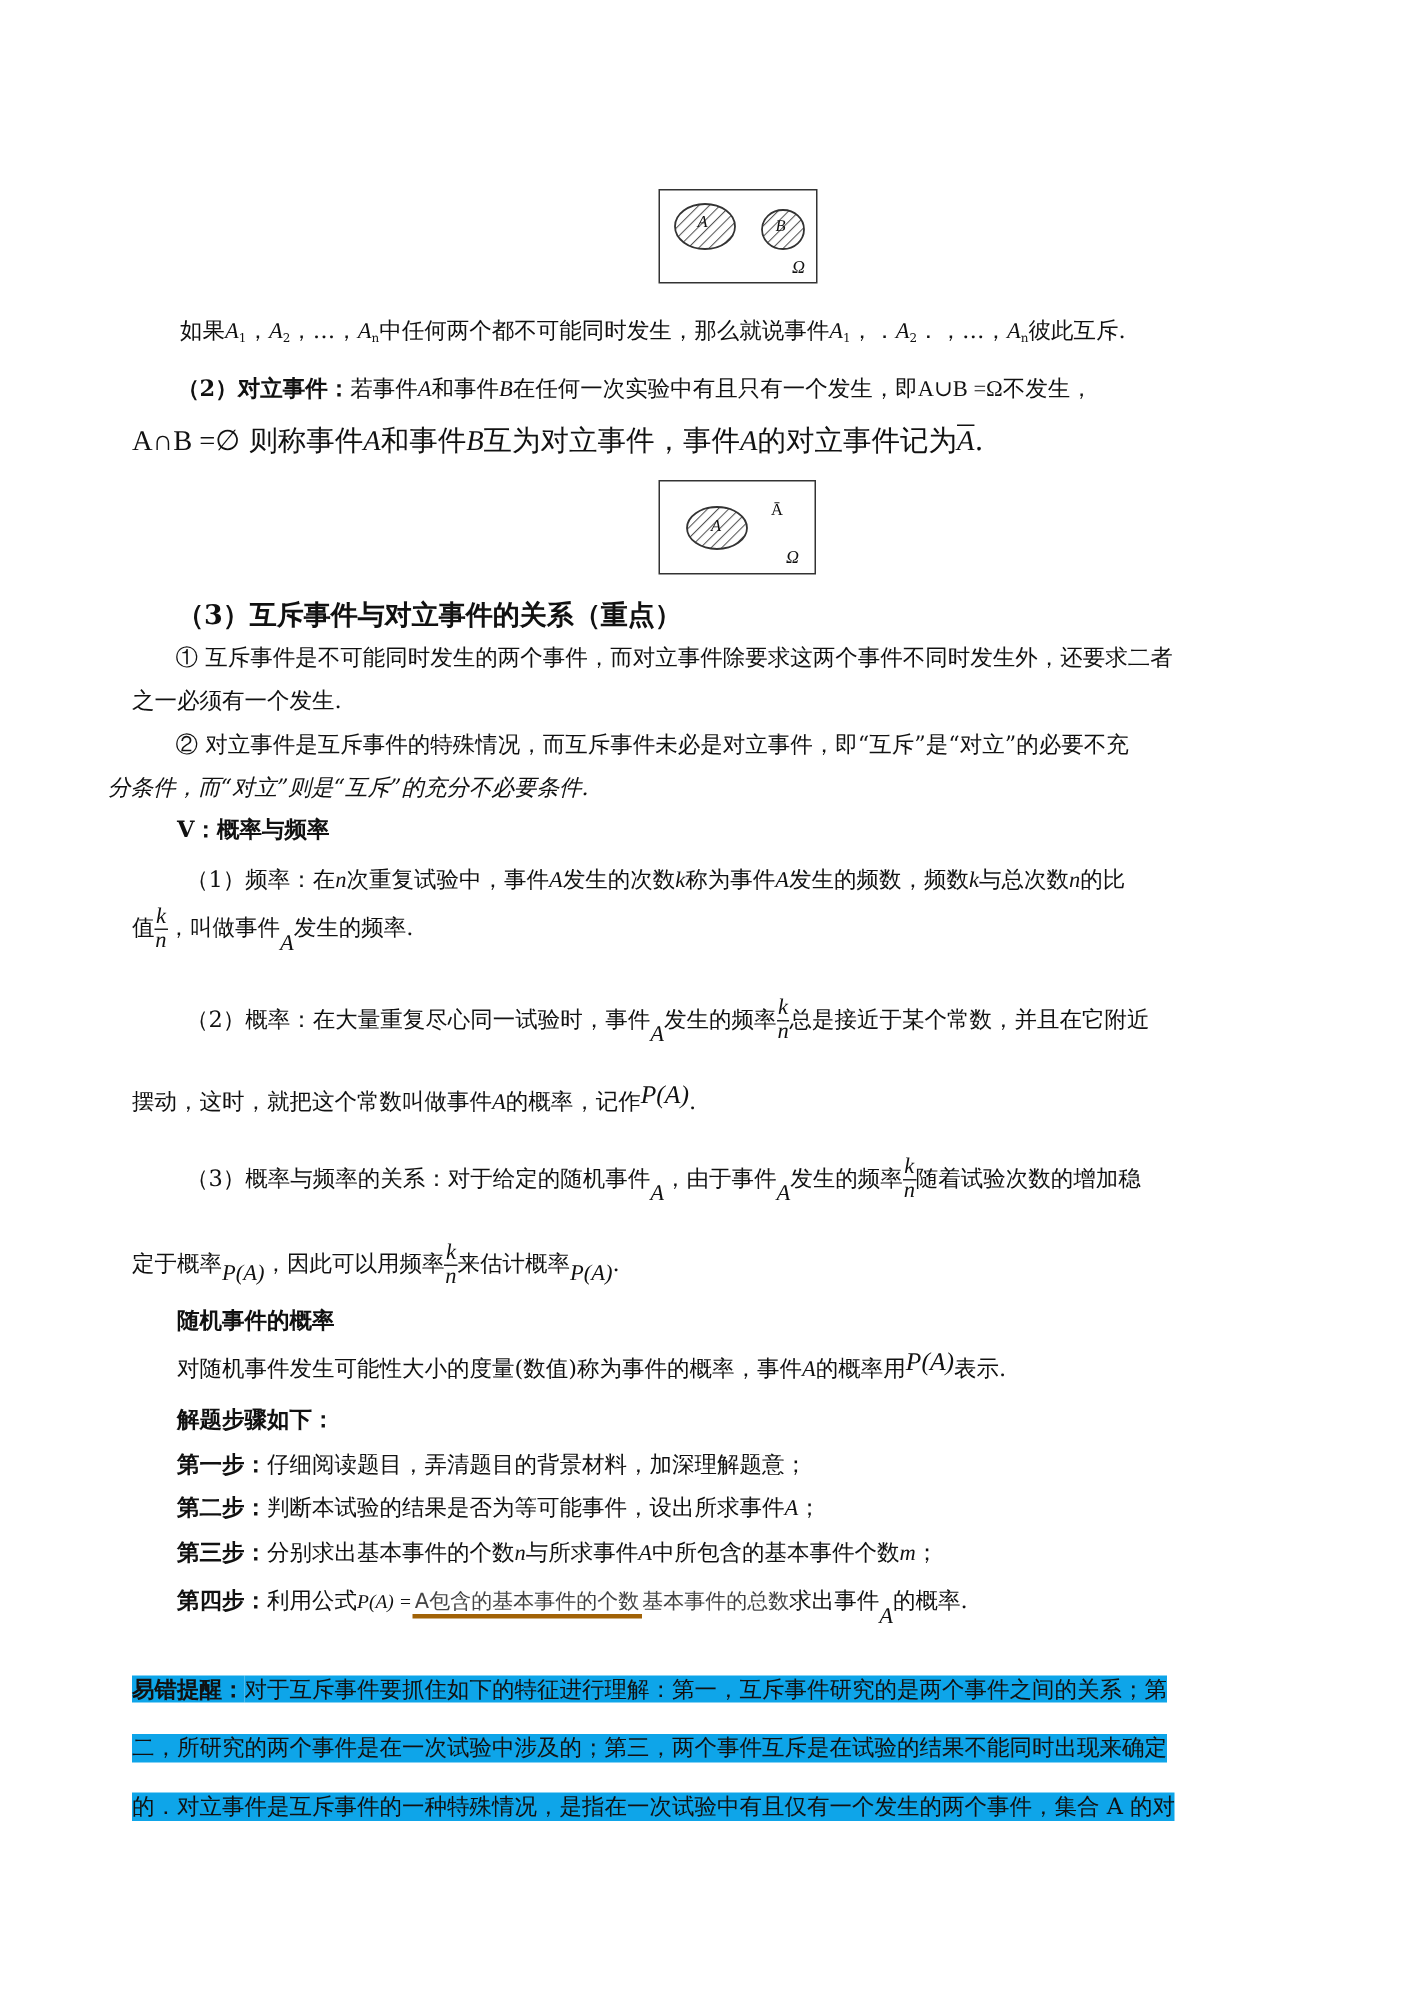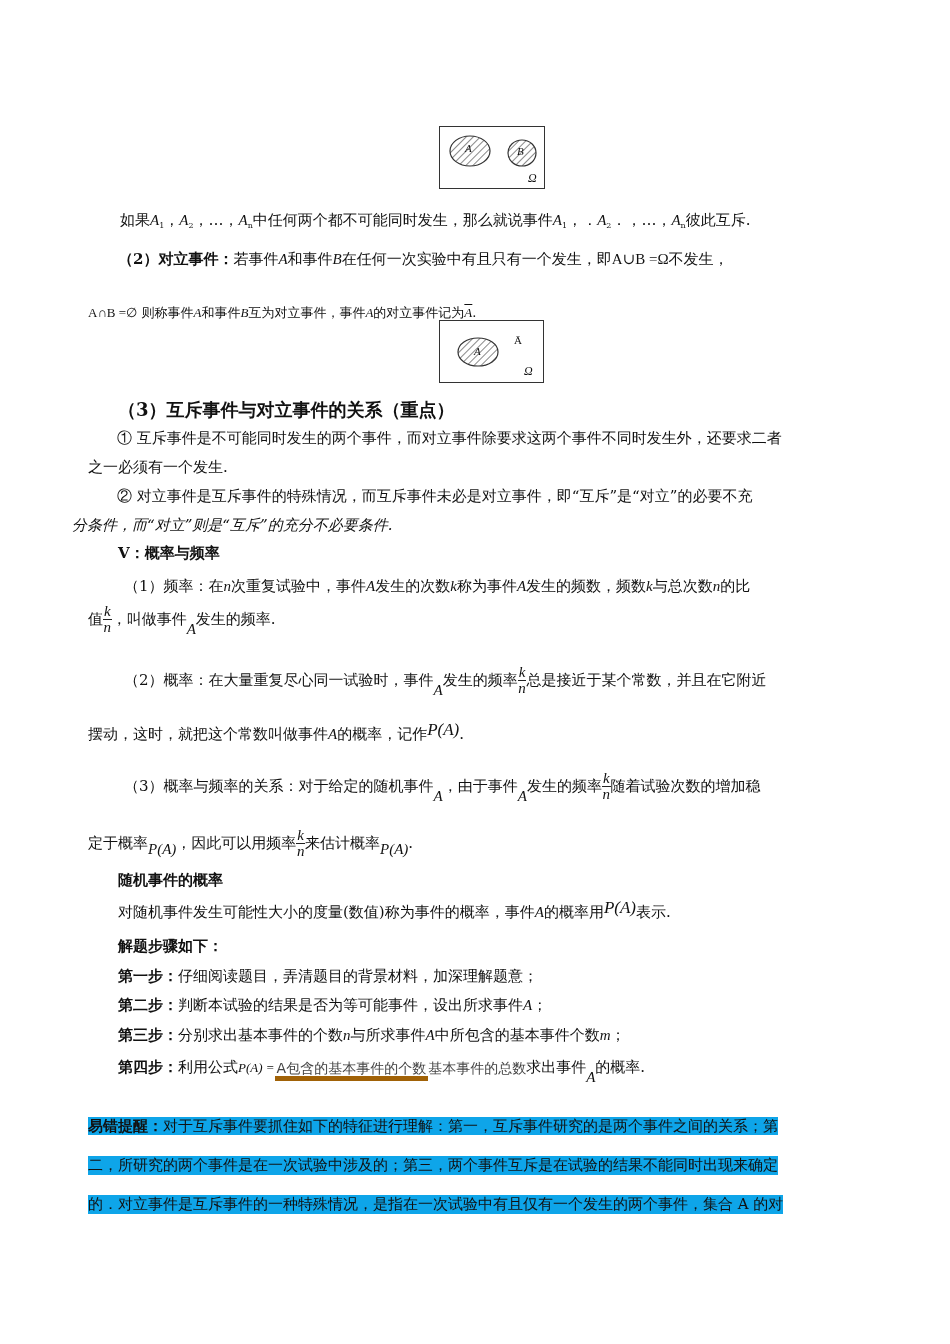--- a/index.html
+++ b/index.html
@@ -9,21 +9,21 @@
   .math { font-family:"Liberation Serif","DejaVu Serif",serif; font-style:italic; }
   .b { font-weight:bold; }
   .fig { position:absolute; border:1px solid #333; background:#fff; }
   .frac { display:inline-block; vertical-align:middle; text-align:center; font-family:"Liberation Serif",serif; font-style:italic; line-height:1; }
   .frac span { display:block; }
   .frac .num { border-bottom:1px solid #222; padding:0 1px; }
   .hl { background:#0ea5e9; }
   .sub { font-size:8px; vertical-align:-3px; font-style:normal; }
   .lowA { display:inline-block; position:relative; top:10px; }
   .bigfrac { display:inline-block; vertical-align:middle; text-align:center; font-family:"DejaVu Sans",sans-serif; font-size:14px; line-height:1.15; color:#444; }
-  .bigfrac .num { border-bottom:5px solid #a16207; padding:0 2px;margin-top:18px; }
+  .bigfrac .num { border-bottom:3px solid #a16207; padding:0 2px;margin-top:18px; }
 </style>
 </head>
 <body>
 
 <div class="fig" style="left:439px;top:126px;width:104px;height:61px;">
   <svg width="104" height="61">
     <defs>
       <pattern id="hatch1" width="5" height="5" patternUnits="userSpaceOnUse" patternTransform="rotate(45)">
         <line x1="0" y1="0" x2="0" y2="5" stroke="#555" stroke-width="1.4"></line>
       </pattern>
@@ -36,21 +36,21 @@
   <span class="abs math" style="left:88px;top:44px;font-size:12px;">Ω</span>
 </div>
 
 <div class="abs" style="left:120px;top:211px;font-size:15px;">
   <span>如果</span><span class="math">A</span><span class="sub">1</span><span>，</span><span class="math">A</span><span class="sub">2</span><span>，…，</span><span class="math">A</span><span class="sub">n</span><span>中任何两个都不可能同时发生，那么就说事件</span><span class="math">A</span><span class="sub">1</span><span>，．</span><span class="math">A</span><span class="sub">2</span><span>．，…，</span><span class="math">A</span><span class="sub">n</span><span>彼此互斥.</span>
 </div>
 
 <div class="abs" style="left:118px;top:250px;font-size:15px;">
   <span class="b">（2）对立事件：</span><span>若事件</span><span class="math">A</span><span>和事件</span><span class="math">B</span><span>在任何一次实验中有且只有一个发生，即</span><span class="math" style="font-style:normal;">A∪B =Ω</span><span>不发生，</span>
 </div>
-<div class="abs" style="left:88px;top:304px;font-size:13px;">
+<div class="abs" style="left:88px;top:281px;font-size:19px;">
   <span class="math" style="font-style:normal;">A∩B =∅</span> <span>则称事件</span><span class="math">A</span><span>和事件</span><span class="math">B</span><span>互为对立事件，事件</span><span class="math">A</span><span>的对立事件记为</span><span class="math" style="text-decoration:overline;">A</span><span>.</span>
 </div>
 
 <div class="fig" style="left:439px;top:320px;width:103px;height:61px;">
   <svg width="103" height="61">
     <defs>
       <pattern id="hatch2" width="5" height="5" patternUnits="userSpaceOnUse" patternTransform="rotate(45)">
         <line x1="0" y1="0" x2="0" y2="5" stroke="#555" stroke-width="1.4"></line>
       </pattern>
     </defs>

